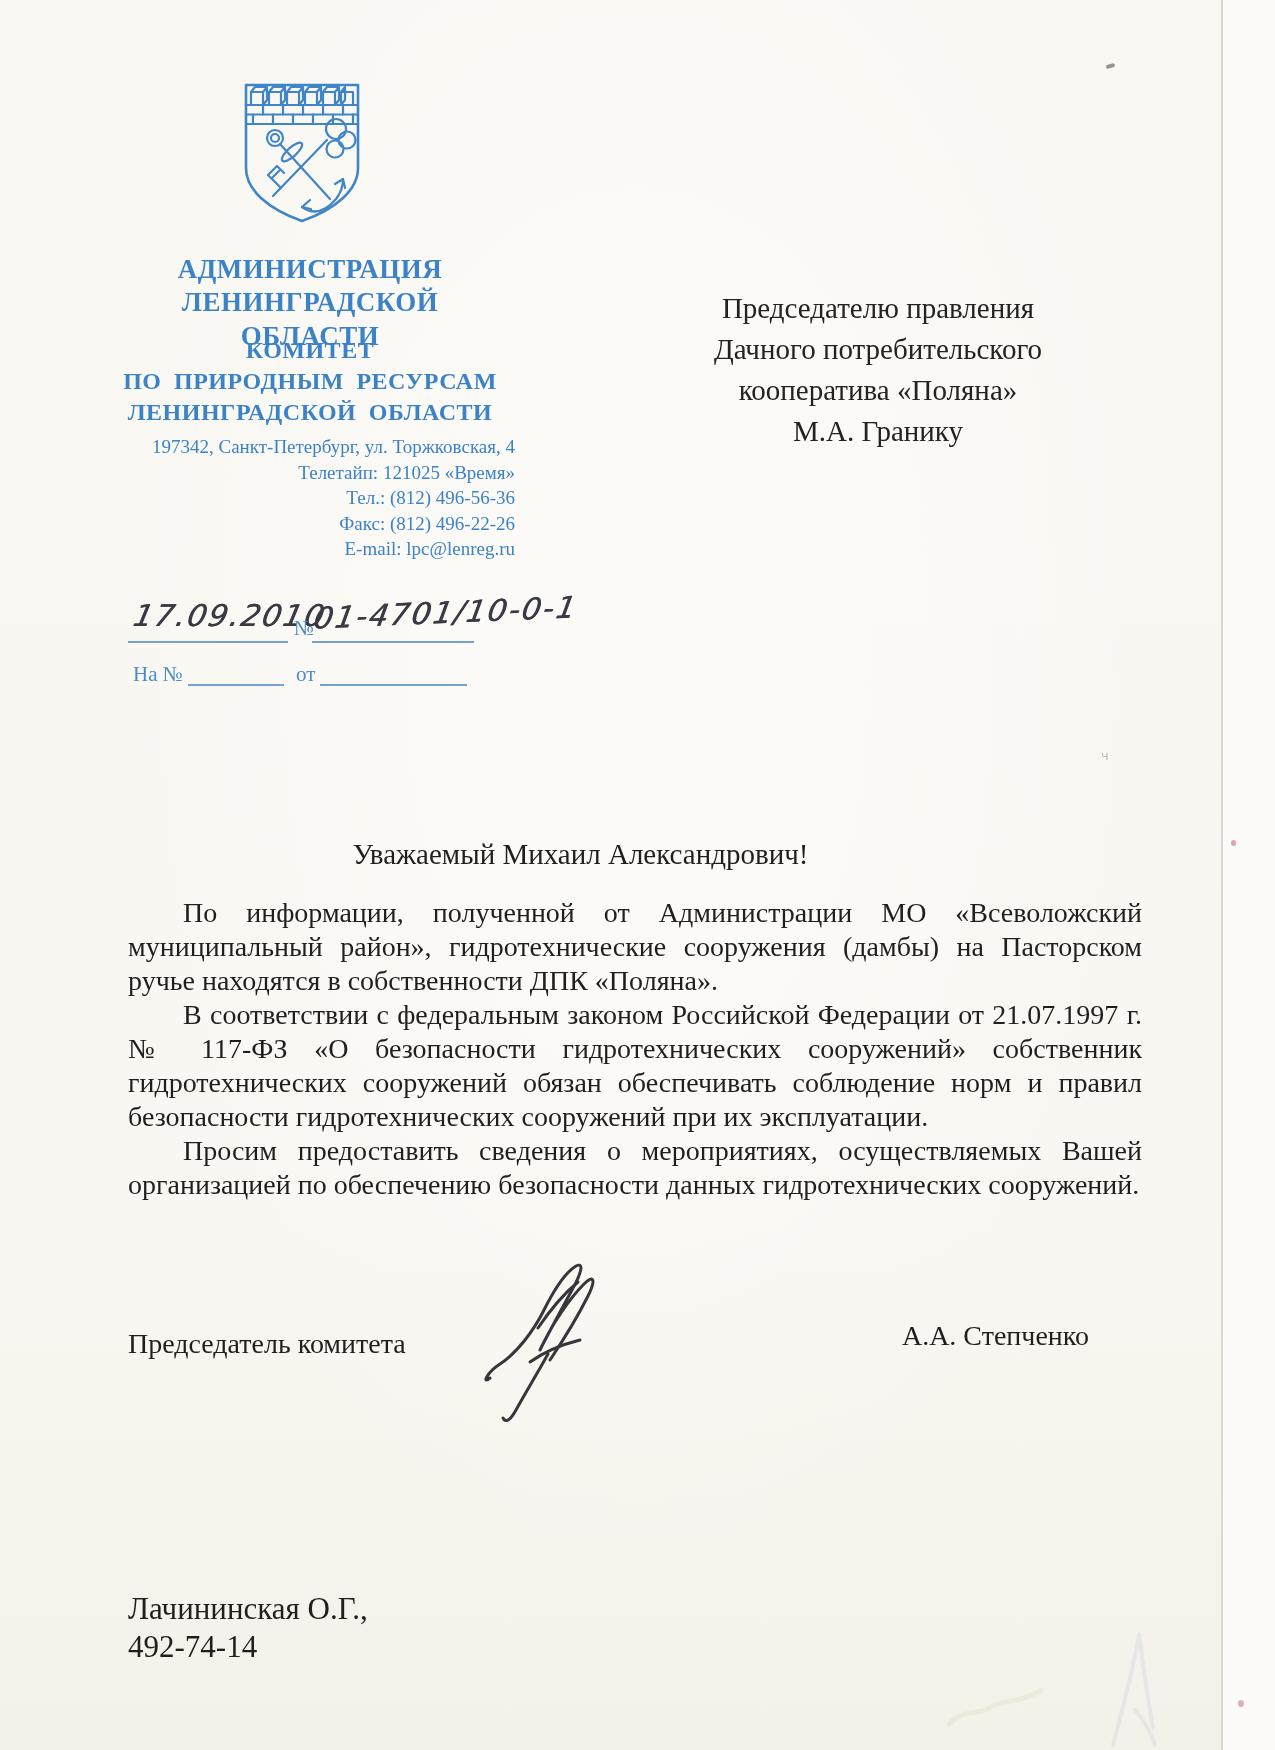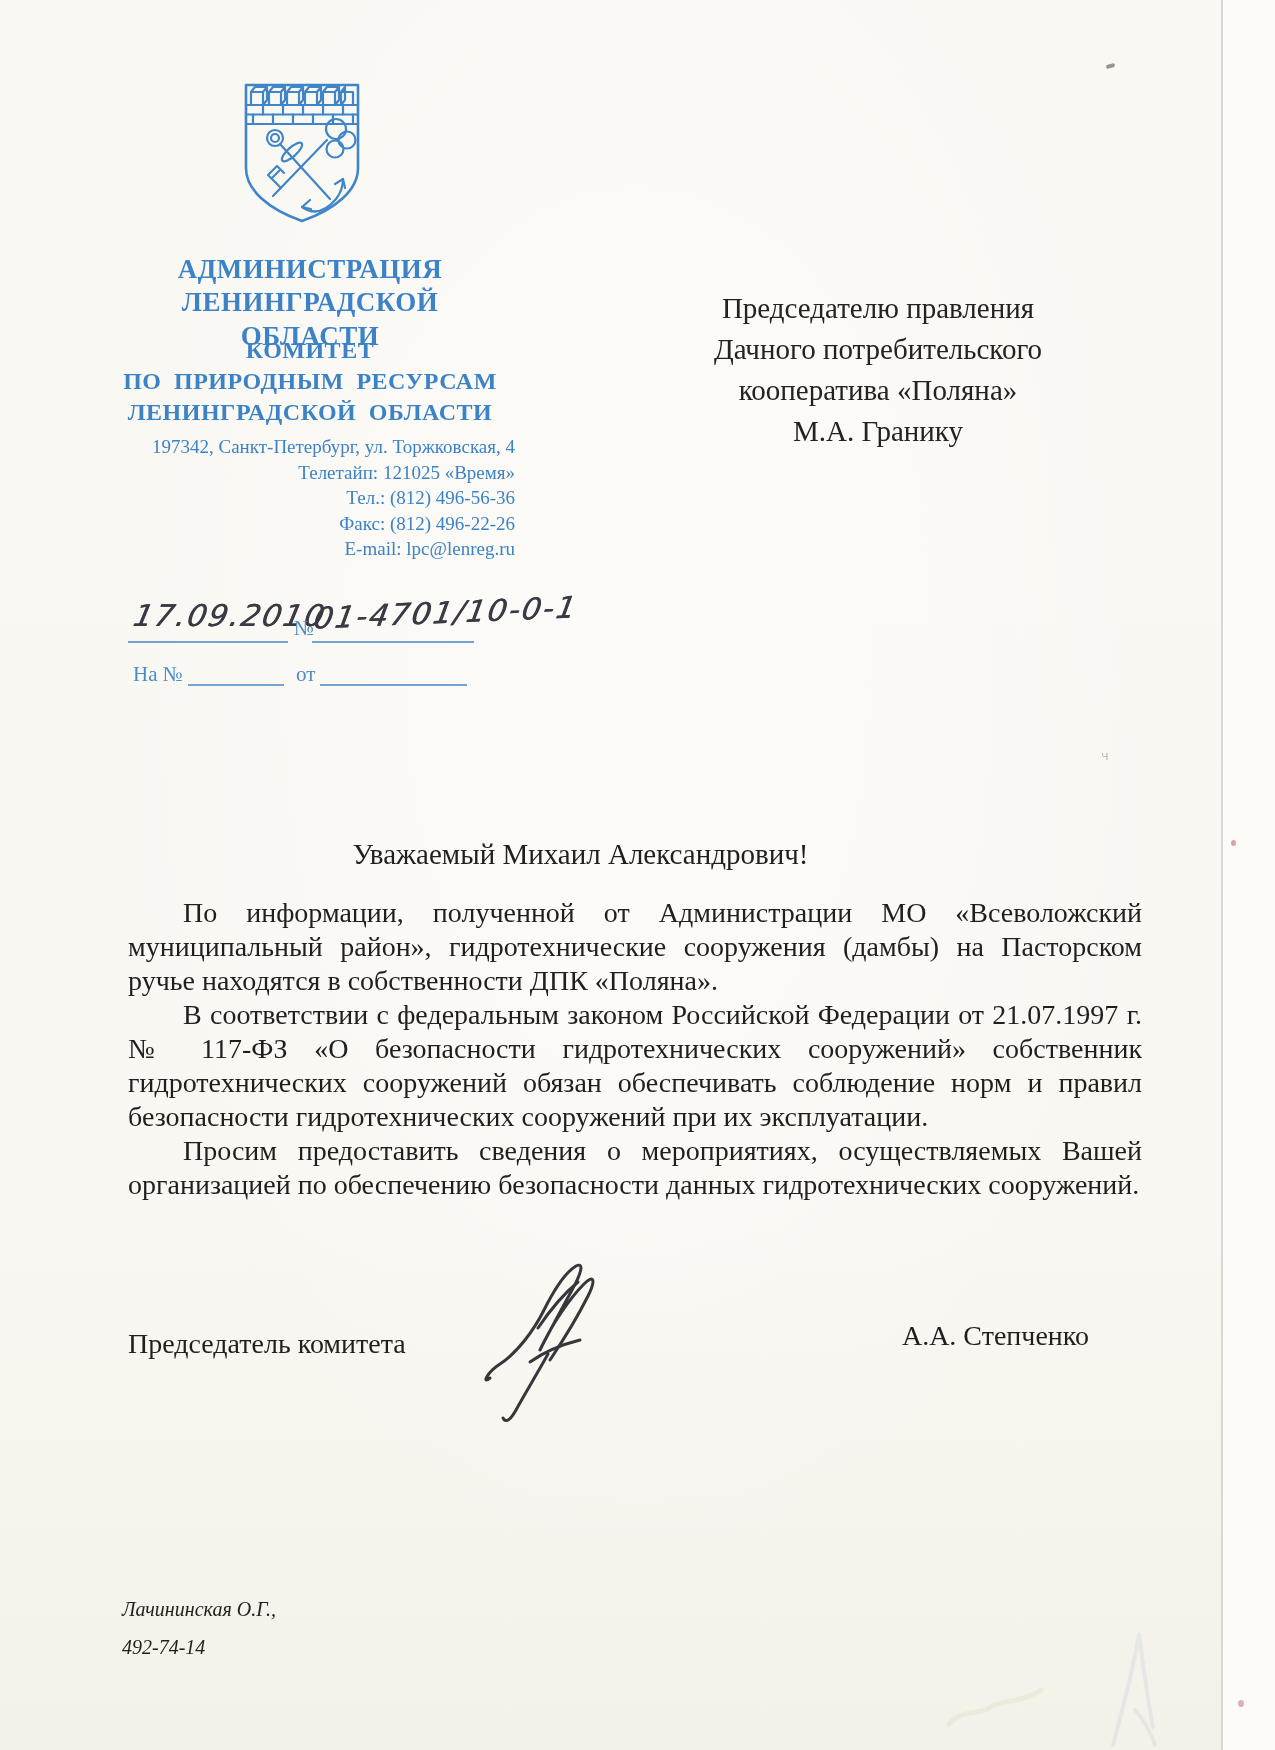--- a/index.html
+++ b/index.html
@@ -28,21 +28,21 @@
   .ref-label{color:#4a8cc8;font-size:21px;}
   .u-line{height:2px;background:#5b93cc;opacity:.85;}
   
   .body-text{left:128px;top:896px;width:1014px;font-size:28px;line-height:34px;text-align:justify;color:#201f1d;}
   .body-text p{margin:0;text-indent:55px;}
   .salutation{left:128px;top:838px;width:905px;text-align:center;font-size:29px;color:#201f1d;}
   
   .sig-title{left:128px;top:1320px;font-size:28px;color:#201f1d;margin-top:8px;}
   .sig-name{right:186px;top:1320px;font-size:28px;color:#201f1d;}
   
-  .executor{left:122px;top:1590px;font-size:20px;line-height:38px;color:#201f1d;font-style:italic;}
+  .executor{left:128px;top:1590px;font-size:31px;line-height:38px;color:#201f1d;}
   
   .scan-edge{left:1221px;top:0;width:54px;height:1750px;background:#fcfbf8;border-left:2px solid #dbd8d1;}
   .speck1{left:1106px;top:64px;width:9px;height:4px;background:#6a6a66;border-radius:2px;transform:rotate(-15deg);opacity:.7;}
   .speck2{left:1101px;top:748px;width:10px;height:9px;color:#8a8a86;font-size:13px;opacity:.55;font-family:"DejaVu Sans",sans-serif;}
   .speck3{left:1231px;top:840px;width:5px;height:6px;background:#c06a78;border-radius:50%;opacity:.6;}
   .speck4{left:1238px;top:1700px;width:6px;height:7px;background:#b8687a;border-radius:50%;opacity:.5;}
 </style>
 </head>
 <body>
 

